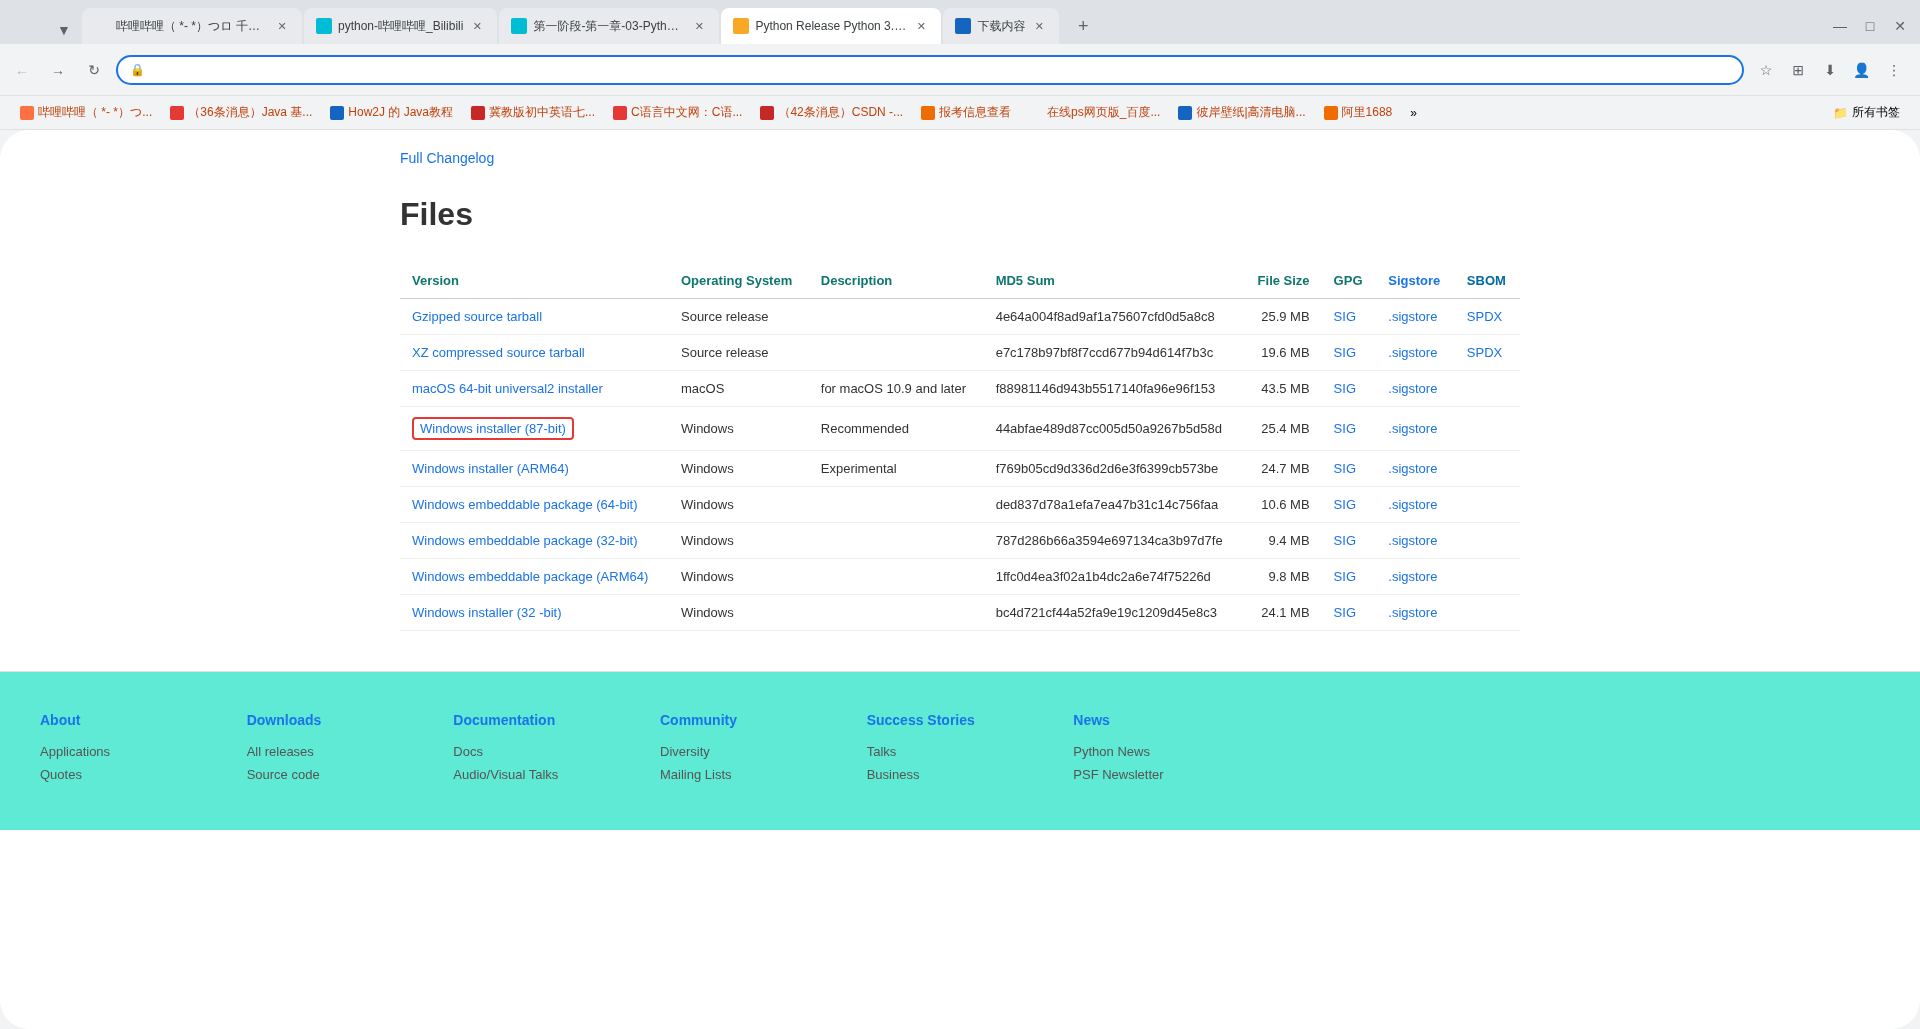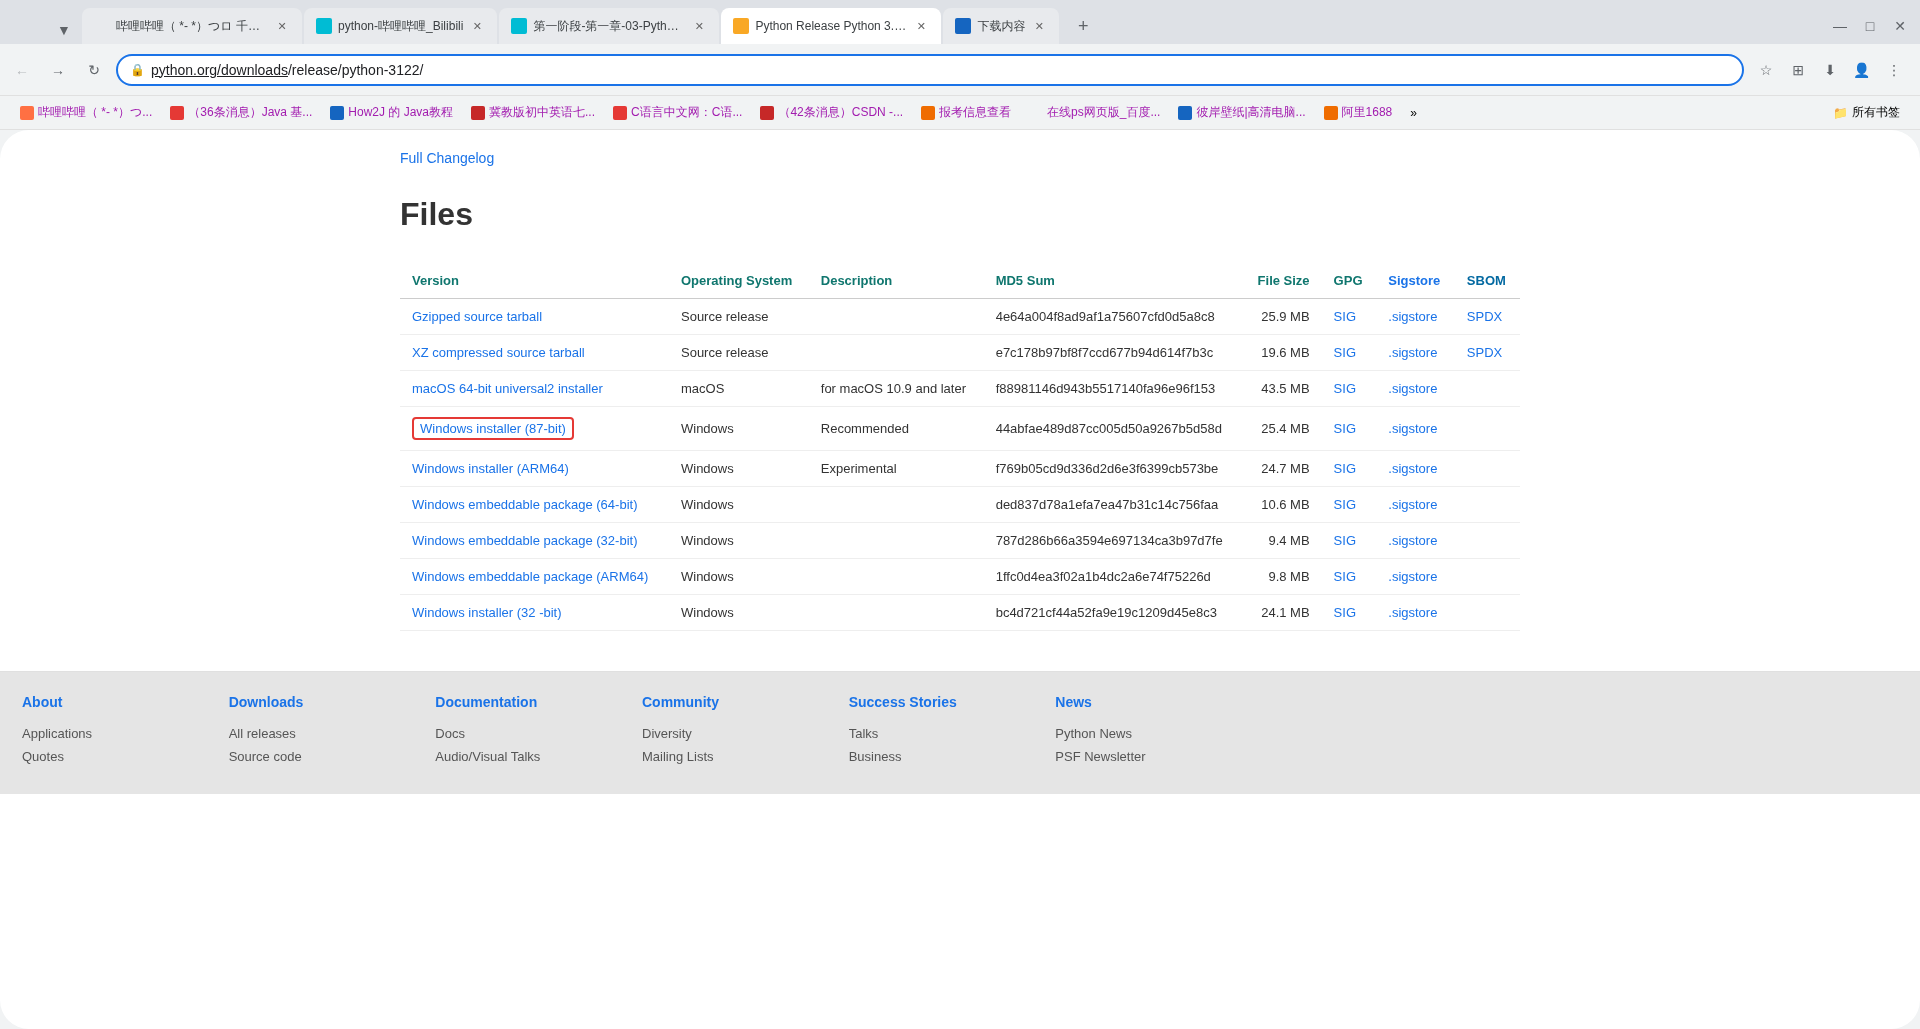--- a/index.html
+++ b/index.html
@@ -23,21 +23,21 @@
     .nav-btn { width: 28px; height: 28px; border-radius: 50%; display: flex; align-items: center; justify-content: center; cursor: pointer; color: #5f6368; font-size: 14px; }
     .nav-btn.disabled { opacity: 0.4; cursor: default; }
     .url-box { flex: 1; background: #fff; border: 2px solid #1a73e8; border-radius: 20px; padding: 6px 12px; display: flex; align-items: center; font-size: 14px; color: #202124; }
     .url-box .url-icon { color: #5f6368; margin-right: 6px; font-size: 12px; }
     .url-text { flex: 1; }
     .addr-actions { display: flex; gap: 4px; }
     .addr-btn { width: 28px; height: 28px; border-radius: 50%; display: flex; align-items: center; justify-content: center; cursor: pointer; color: #5f6368; font-size: 14px; }
 
     
     .bookmarks-bar { background: #f1f3f4; padding: 4px 12px; display: flex; align-items: center; gap: 2px; height: 34px; border-bottom: 1px solid #e0e0e0; overflow: hidden; font-size: 12px; }
-    .bookmark-item { display: flex; align-items: center; padding: 2px 8px; border-radius: 4px; cursor: pointer; white-space: nowrap; color: #a21caf; }
+    .bookmark-item { display: flex; align-items: center; padding: 2px 8px; border-radius: 4px; cursor: pointer; white-space: nowrap; color: #c2410c; }
     .bm-favicon { width: 14px; height: 14px; margin-right: 4px; border-radius: 2px; flex-shrink: 0; }
     .bm-favicon.orange { background: #ff7043; }
     .bm-favicon.red { background: #e53935; }
     .bm-favicon.blue2 { background: #1565c0; }
     .bm-favicon.red2 { background: #c62828; }
     .bm-favicon.orange2 { background: #ef6c00; }
     .bm-more { padding: 2px 8px; cursor: pointer; }
     .bm-folder { display: flex; align-items: center; padding: 2px 8px; cursor: pointer; }
 
     
@@ -52,21 +52,21 @@
     .files-table td { padding: 10px 12px; font-size: 13px; color: #333; border-bottom: 1px solid #eee; vertical-align: middle; }
     .files-table td.right { text-align: right; }
     .link-blue { color: #1a73e8; text-decoration: none; cursor: pointer; }
     .highlighted-cell { border: 2px solid #e53935 !important; border-radius: 4px; display: inline-block; padding: 2px 6px; }
 
     
     .full-changelog { margin-bottom: 30px; }
     .full-changelog a { color: #1a73e8; text-decoration: none; font-size: 14px; }
 
     
-    .footer { background: #e5e5e5; border-top: 1px solid #e0e0e0; padding: 22px; }
+    .footer { background: #5eead4; border-top: 1px solid #e0e0e0; padding: 40px; }
     .footer-grid { display: grid; grid-template-columns: repeat(6, 1fr); gap: 40px; max-width: 1200px; }
     .footer-col h4 { font-size: 14px; font-weight: 600; color: #1a73e8; margin-bottom: 16px; cursor: pointer; }
     .footer-col a { display: block; font-size: 13px; color: #555; text-decoration: none; margin-bottom: 8px; cursor: pointer; }
 
     
     .bottom-bar { background: #f1f3f4; border-top: 1px solid #ddd; padding: 4px 12px; font-size: 11px; color: #888; display: flex; justify-content: flex-end; }
   </style>
 </head>
 <body>
 
@@ -109,23 +109,20 @@
       <div class="nav-btn" style="width:24px;height:24px;">✕</div>
     </div>
   </div>
 
   <div class="address-bar">
     <div class="nav-btn disabled">←</div>
     <div class="nav-btn">→</div>
     <div class="nav-btn">↻</div>
     <div class="url-box">
       <span class="url-icon">🔒</span>
-      <span class="url-text">
-        <span style="text-decoration:underline;">python.org/downloads</span><span>/release/python-3122/</span>
-      </span>
     </div>
     <div class="addr-actions">
       <div class="addr-btn">☆</div>
       <div class="addr-btn">⊞</div>
       <div class="addr-btn">⬇</div>
       <div class="addr-btn">👤</div>
       <div class="addr-btn">⋮</div>
     </div>
   </div>
 

